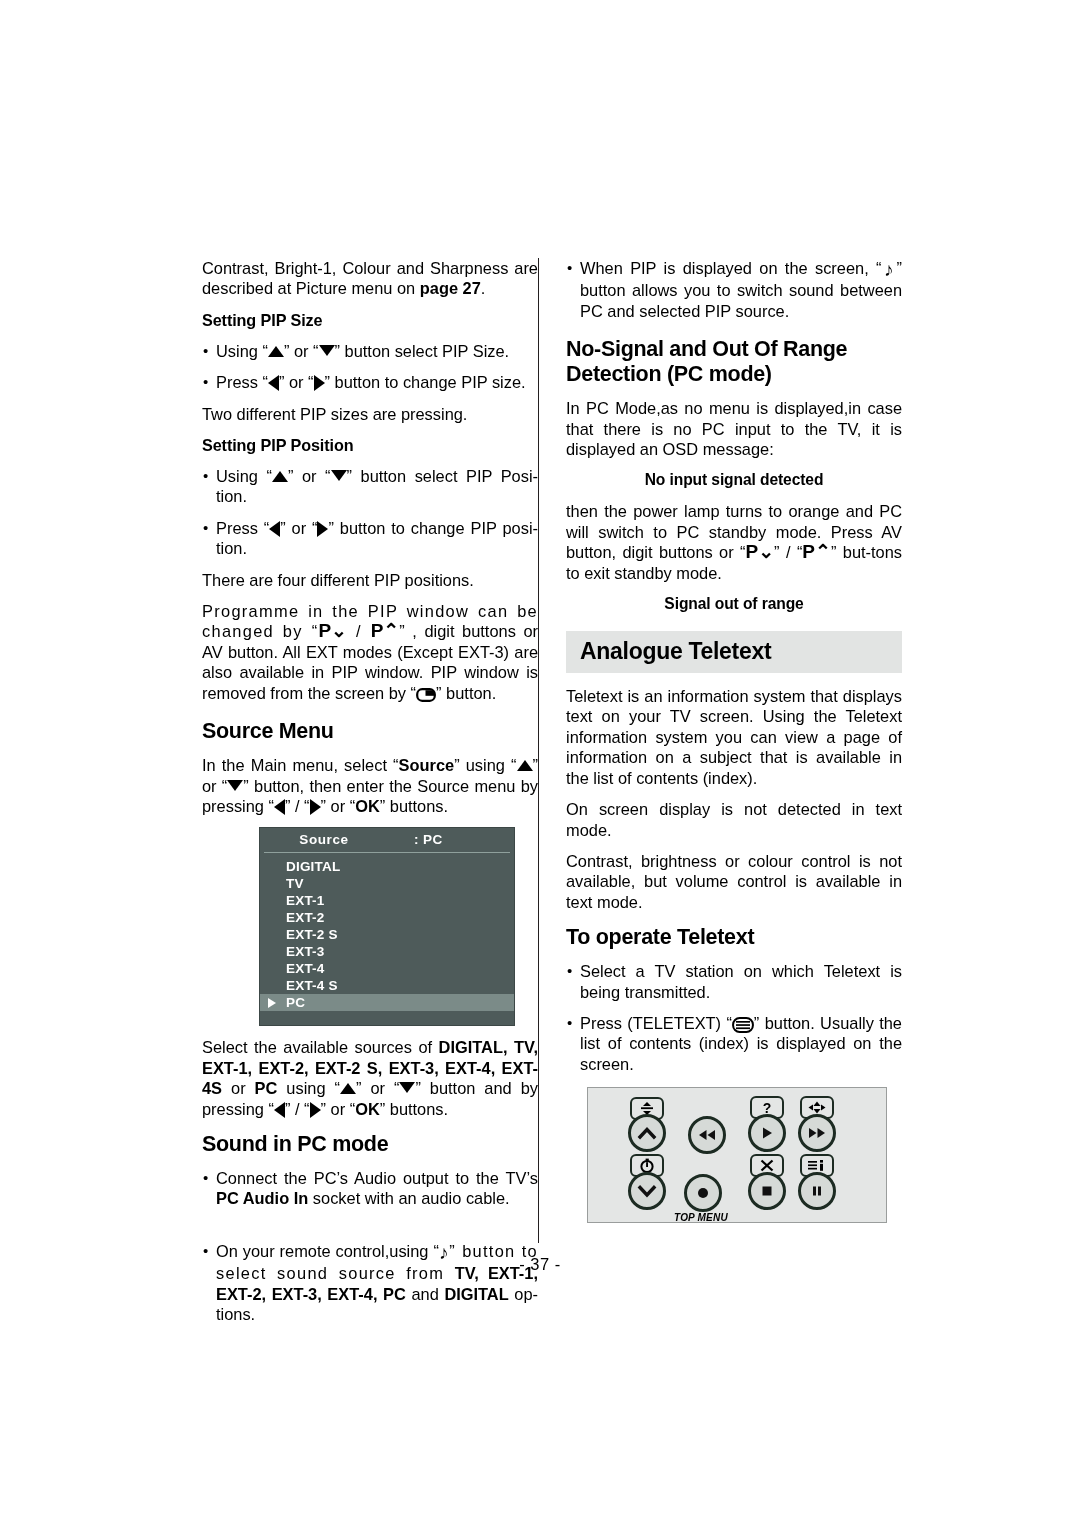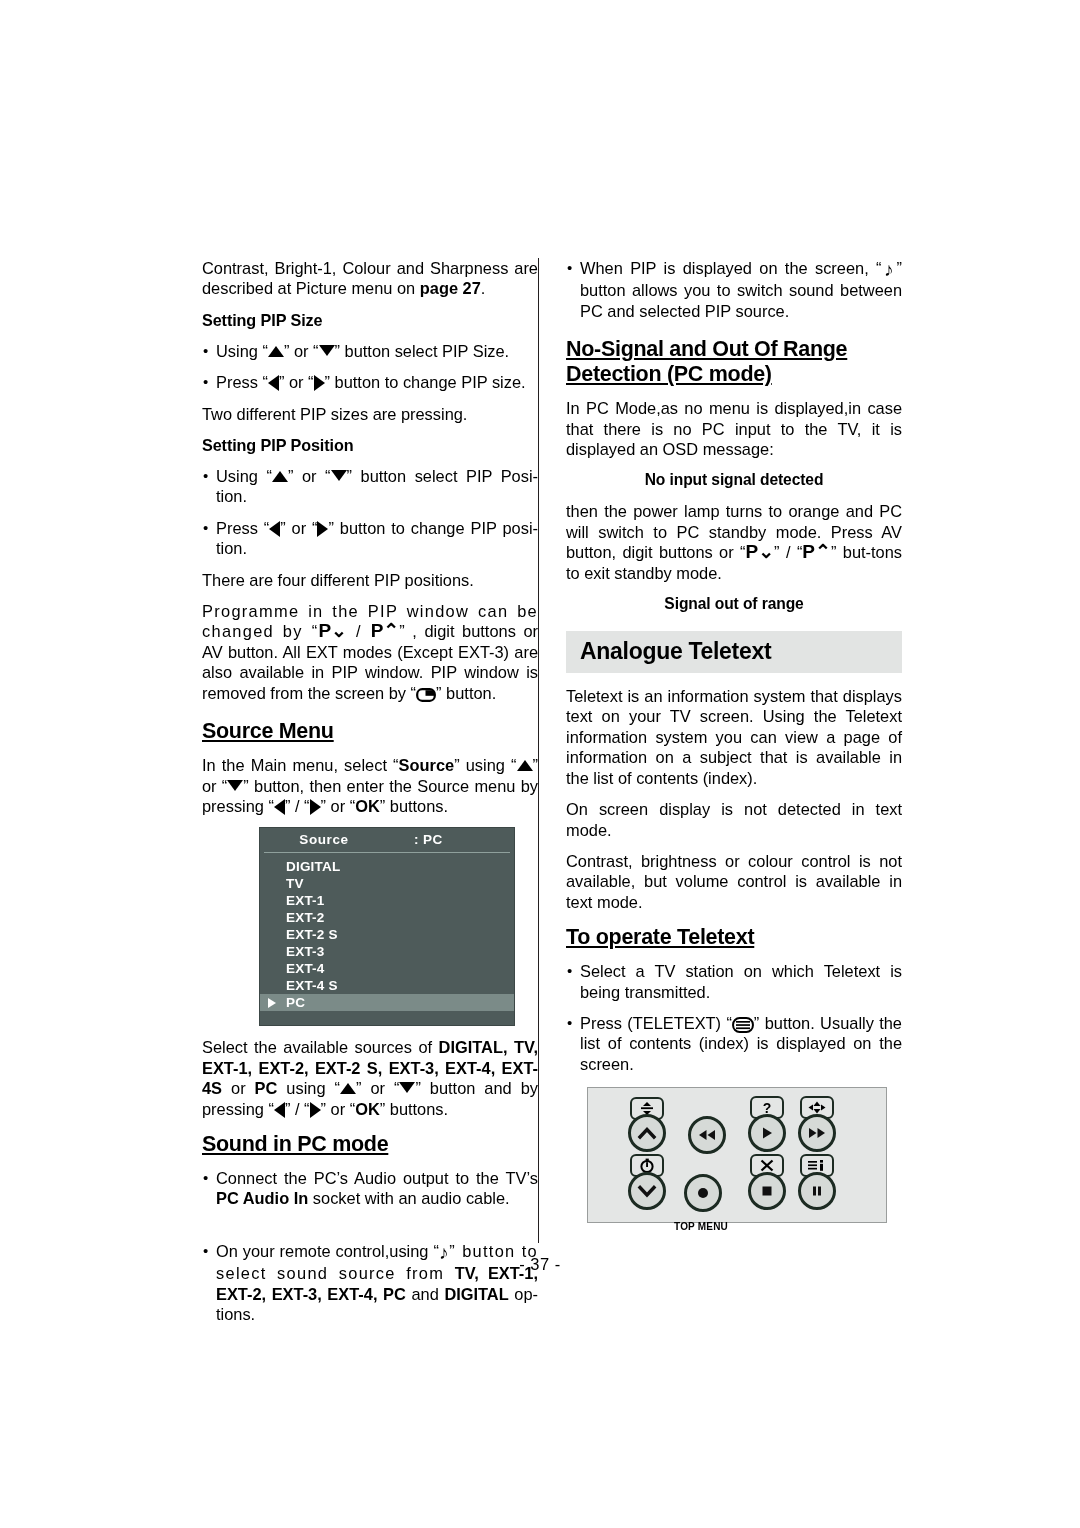--- a/index.html
+++ b/index.html
@@ -64,21 +64,20 @@
     font-weight: bold;
     letter-spacing: -0.1px;
   }
 
   h2 {
     margin: 16px 0 11px 0;
     font-size: 21.5px;
     line-height: 25px;
     font-weight: bold;
     letter-spacing: -0.3px;
-    text-decoration: underline;
   }
   h2.tight { margin-top: 13px; }
 
   .banner {
     margin: 17px 0 13px 0;
     background: #e2e4e3;
     padding: 7px 0 8px 14px;
     font-size: 23px;
     font-weight: bold;
     line-height: 27px;
@@ -428,21 +427,21 @@
         <div class="rbtn" style="left:40px; top:84px;">
           <svg width="20" height="14" viewBox="0 0 20 14">
               <polyline points="3,3.5 10,11 17,3.5" fill="none" stroke="#111" stroke-width="3.4" stroke-linecap="square"></polyline>
             </svg>
         </div>
         <div class="rbtn" style="left:96px; top:86px;">
           <svg width="16" height="16" viewBox="0 0 16 16">
               <circle cx="8" cy="8" r="5" fill="#111"></circle>
             </svg>
         </div>
-        <div class="topmenu-lbl" style="left:86px; top:133px;">TOP MENU</div>
+        <div class="topmenu-lbl" style="left:86px; top:124px;font-style:italic;">TOP MENU</div>
         <div class="rbtn" style="left:160px; top:84px;">
           <svg width="14" height="14" viewBox="0 0 14 14">
               <rect x="2.5" y="2.5" width="9" height="9" fill="#111"></rect>
             </svg>
         </div>
         <div class="rbtn" style="left:210px; top:84px;">
           <svg width="14" height="14" viewBox="0 0 14 14">
               <rect x="3" y="2.5" width="3" height="9" fill="#111"></rect>
               <rect x="8" y="2.5" width="3" height="9" fill="#111"></rect>
             </svg>

